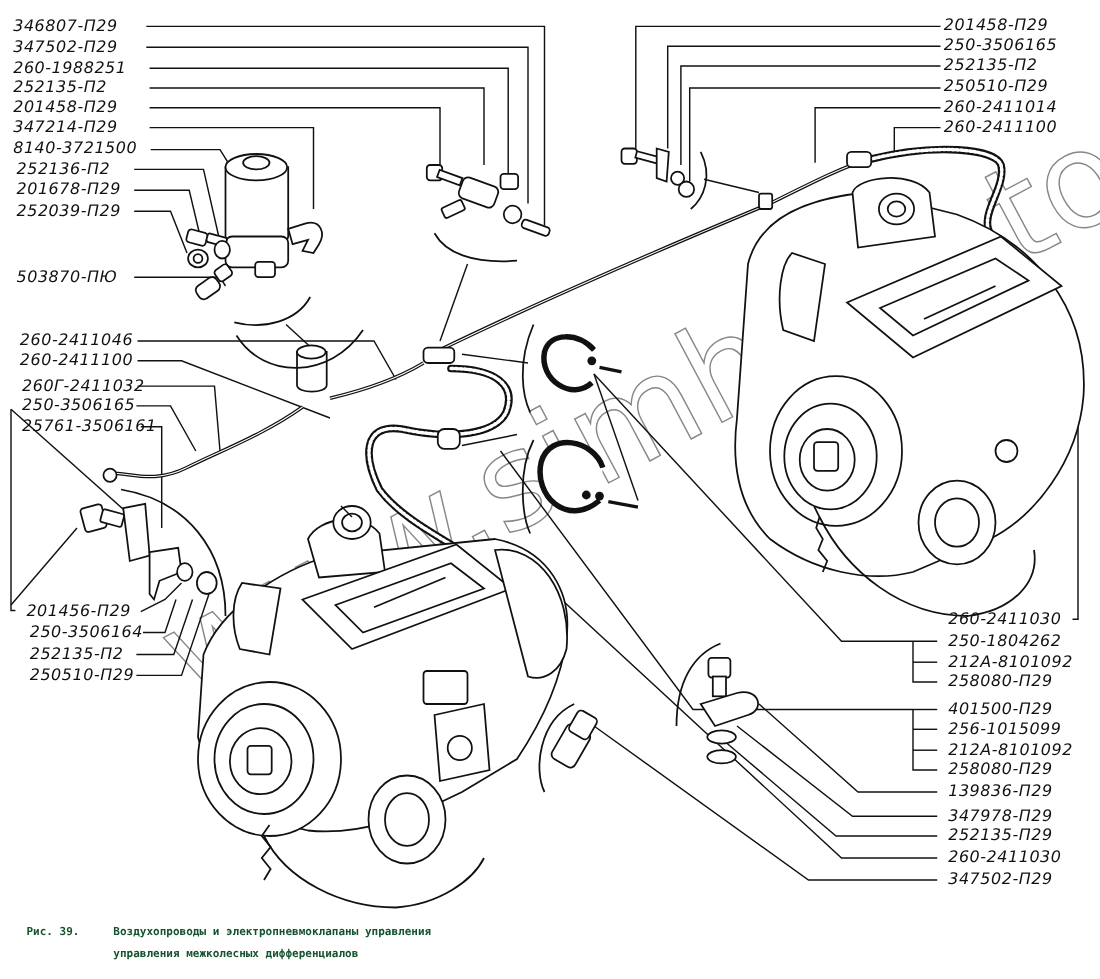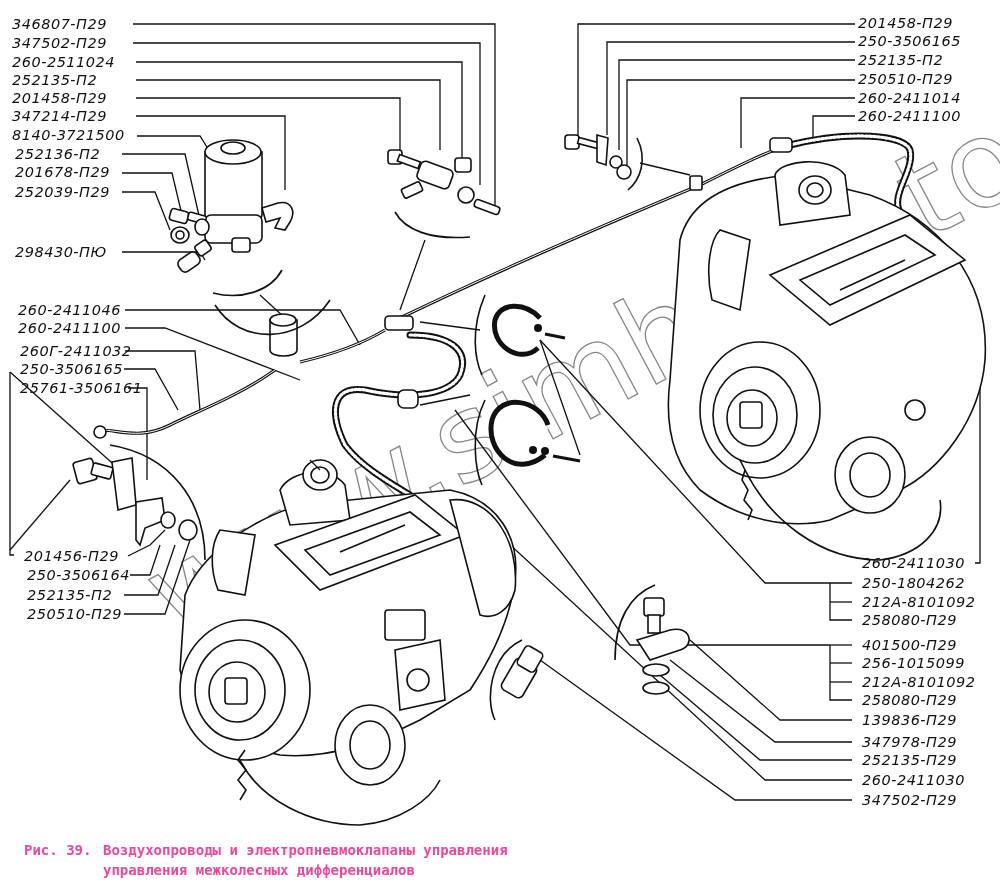--- a/index.html
+++ b/index.html
@@ -2,21 +2,21 @@
 <html><head>
 <meta charset="utf-8">
 <style>
   html, body { margin:0; padding:0; background:#ffffff; }
   body { width:1000px; height:890px; position:relative; overflow:hidden;
          font-family:"DejaVu Sans", sans-serif; color:#111; }
   #stage { position:absolute; left:0; top:0; width:1000px; height:890px; }
   .lbl { position:absolute; font-family:"DejaVu Sans", sans-serif; font-style:italic;
          font-size:14.5px; letter-spacing:0.5px; color:#111; white-space:nowrap; line-height:16px; }
   .cap { position:absolute; font-family:"DejaVu Sans Mono", monospace; font-weight:bold;
-         font-size:14px; color:#ec4899; white-space:nowrap; }
+         font-size:10px; color:#14532d; white-space:nowrap; }
   svg .ln { stroke:#111; stroke-width:1.3; fill:none; }
   svg .dr { stroke:#111; stroke-width:1.6; fill:#fff; }
   svg .drn { stroke:#111; stroke-width:1.6; fill:none; }
   svg .hose { stroke:#111; stroke-width:7; fill:none; stroke-linecap:round; }
   svg .hosein { stroke:#fff; stroke-width:3.2; fill:none; stroke-linecap:round; stroke-dasharray:2 2; }
   svg .tube { stroke:#111; stroke-width:3.2; fill:none; }
   svg .tubein { stroke:#fff; stroke-width:1; fill:none; }
   svg .wm { font-family:"DejaVu Sans", sans-serif; font-size:120px; fill:none; stroke:#888; stroke-width:1.3; }
   svg .bolt { fill:#111; }
 </style>
@@ -252,29 +252,29 @@
   <g>
     <line class="ln" x1="480" y1="330" x2="420" y2="322"></line>
     <line class="ln" x1="470" y1="395" x2="420" y2="405"></line>
     <line class="ln" x1="310" y1="460" x2="320" y2="470"></line>
   </g>
 </svg>
 
 <div>
   <span class="lbl" style="left:12px;top:16px">346807-П29</span>
   <span class="lbl" style="left:12px;top:35px">347502-П29</span>
-  <span class="lbl" style="left:12px;top:54px">260-2511024</span>
+  <span class="lbl" style="left:12px;top:54px">260-1988251</span>
   <span class="lbl" style="left:12px;top:72px">252135-П2</span>
   <span class="lbl" style="left:12px;top:90px">201458-П29</span>
   <span class="lbl" style="left:12px;top:108px">347214-П29</span>
   <span class="lbl" style="left:12px;top:127px">8140-3721500</span>
   <span class="lbl" style="left:15px;top:146px">252136-П2</span>
   <span class="lbl" style="left:15px;top:164px">201678-П29</span>
   <span class="lbl" style="left:15px;top:184px">252039-П29</span>
-  <span class="lbl" style="left:15px;top:244px">298430-ПЮ</span>
+  <span class="lbl" style="left:15px;top:244px">503870-ПЮ</span>
 </div>
 
 <div>
   <span class="lbl" style="left:18px;top:302px">260-2411046</span>
   <span class="lbl" style="left:18px;top:320px">260-2411100</span>
   <span class="lbl" style="left:20px;top:343px">260Г-2411032</span>
   <span class="lbl" style="left:20px;top:361px">250-3506165</span>
   <span class="lbl" style="left:20px;top:380px">25761-3506161</span>
 </div>
 

